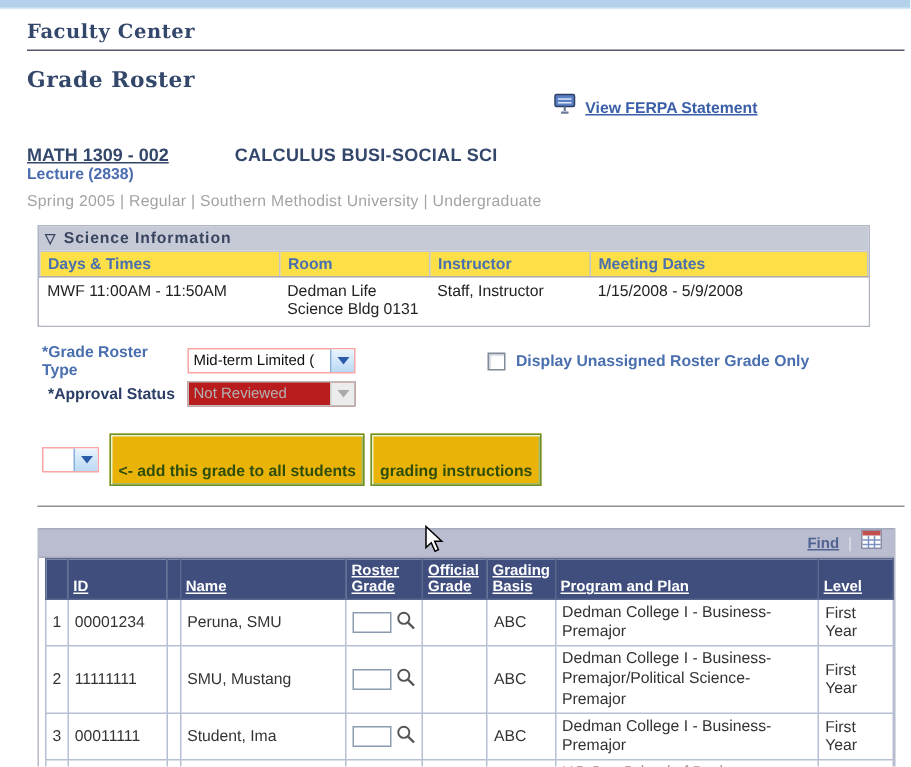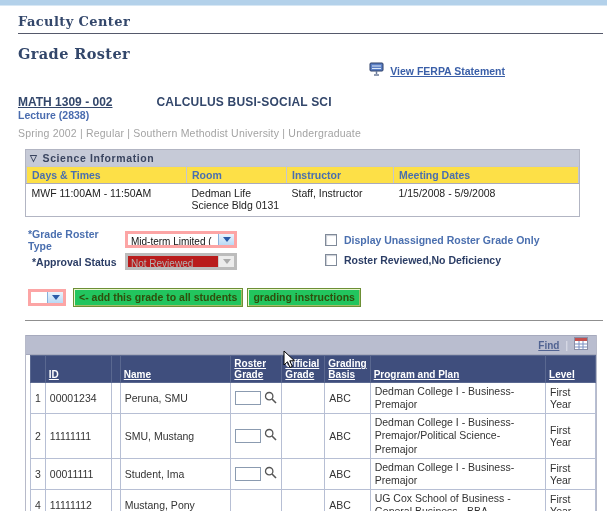--- a/index.html
+++ b/index.html
@@ -34,41 +34,41 @@
     text-align:left; padding:2px 5px; border:1px solid #c3c6d2; border-bottom:1px solid #aab; }
   table.meeting td { background:#fff; color:#222; font-size:10.5px; padding:3px 5px 5px;
     vertical-align:top; }
   td.instr { font-size:12px; color:#000; }
 
   
   .form-area { position:relative; margin-top:13px; height:44px; }
   .form-row { display:flex; align-items:center; height:19px; margin-left:10px; }
   .lbl-blue { width:97px; font-size:10.5px; font-weight:bold; color:#4a6faf; }
   .lbl-navy { width:93px; margin-left:4px; font-size:10.5px; font-weight:bold; color:#2c3e66; }
-  .selectbox { display:flex; width:112px; height:17px; border:3px solid #fca5a5; background:#fff; }
+  .selectbox { display:flex; width:112px; height:17px; border:1px solid #fca5a5; background:#fff; }
   .selectbox .sel-text { flex:1; font-size:10px; padding:2px 1px 0 3px; white-space:nowrap; overflow:hidden; color:#111; }
   .sel-arrow { width:16px; background:linear-gradient(#eaf4fd,#b9d9f5); border-left:1px solid #86b0dc;
     display:flex; align-items:center; justify-content:center; }
   .sel-arrow::after { content:""; width:0; height:0; border:4px solid transparent; border-top:5px solid #2a5aa8; margin-top:4px; }
   .selectbox.disabled { border-color:#bcbcbc; background:#b91c1c; }
   .selectbox.disabled .sel-text { color:#b2b2b2; }
   .selectbox.disabled .sel-arrow { background:#ececec; border-left-color:#cfcfcf; }
   .selectbox.disabled .sel-arrow::after { border-top-color:#aaa; }
   .chk-col { position:absolute; left:307px; top:0; }
   .chk-row { display:flex; align-items:center; gap:7px; height:20px; }
   .checkbox { width:12px; height:12px; background:#fff; border:1px solid #808a99;
     box-shadow:inset 1px 1px 1px #c8ccd4; }
   .chk-lbl-blue { font-size:10.5px; font-weight:bold; color:#4a6faf; }
   .chk-lbl-navy { font-size:10.5px; font-weight:bold; color:#2c3e66; }
 
   
   .addgrade-row { margin:14px 0 0 10px; display:flex; align-items:center; gap:7px; }
   .mini-select { width:38px; }
-  .btn-green { font-size:10.5px; font-weight:bold; color:#2f4e0b; background:#22c55e;
-    border:1px solid #6c8f35; padding:2px 5px 3px;
+  .btn-green { font-size:10.5px; font-weight:bold; color:#2f4e0b; background:#eab308;
+    border:1px solid #6c8f35; padding:18px 5px 3px;
     box-shadow:inset 1px 1px 0 #e9f4cd, inset -1px -1px 0 #a3bd68; cursor:pointer; }
   .btn-green + .btn-green { margin-left:-3px; }
   .rule-mid { border:0; border-top:1px solid #8f8f8f; margin:13px 4px 0 7px; }
 
   
   .grid-box { margin:14px 0 0 7px; width:572px; border:1px solid #b7bac9; border-top:0; }
   .find-bar { height:20px; background:#b9bdcf; border-top:1px solid #a6aabd; border-bottom:1px solid #a6aabd;
     display:flex; align-items:center; justify-content:flex-end; gap:6px; padding-right:8px; }
   .find-lbl { font-size:10px; font-weight:bold; color:#516392; }
   .find-sep { font-size:10px; color:#e4e6ee; }
@@ -118,21 +118,21 @@
       </span>
       <a href="#">View FERPA Statement</a>
     </div>
   </div>
 
   <div class="course-row">
     <a href="#" class="course-code">MATH 1309 - 002</a>
     <span class="course-title">CALCULUS BUSI-SOCIAL SCI</span>
   </div>
   <div class="component-row">Lecture  (2838)</div>
-  <div class="term-row">Spring 2002 | Regular | Southern Methodist University | Undergraduate</div>
+  <div class="term-row">Spring 2005 | Regular | Southern Methodist University | Undergraduate</div>
 
   <div class="meeting-box">
     <div class="meeting-header">
       <span class="tri">▽</span>
       <span>Science Information</span>
     </div>
     <table class="meeting">
       <colgroup>
           <col style="width:160px">
           <col style="width:100px">
@@ -168,24 +168,20 @@
       <span class="lbl-navy">*Approval Status</span>
       <div class="selectbox disabled">
         <span class="sel-text">Not Reviewed</span>
         <span class="sel-arrow"></span>
       </div>
     </div>
     <div class="chk-col">
       <div class="chk-row">
         <span class="checkbox"></span>
         <span class="chk-lbl-blue">Display Unassigned Roster Grade Only</span>
-      </div>
-      <div class="chk-row">
-        <span class="checkbox"></span>
-        <span class="chk-lbl-navy">Roster Reviewed,No Deficiency</span>
       </div>
     </div>
   </div>
 
   <div class="addgrade-row">
     <div class="selectbox mini-select">
       <span class="sel-text"></span>
       <span class="sel-arrow"></span>
     </div>
     <button class="btn-green">&lt;- add this grade to all students</button>

